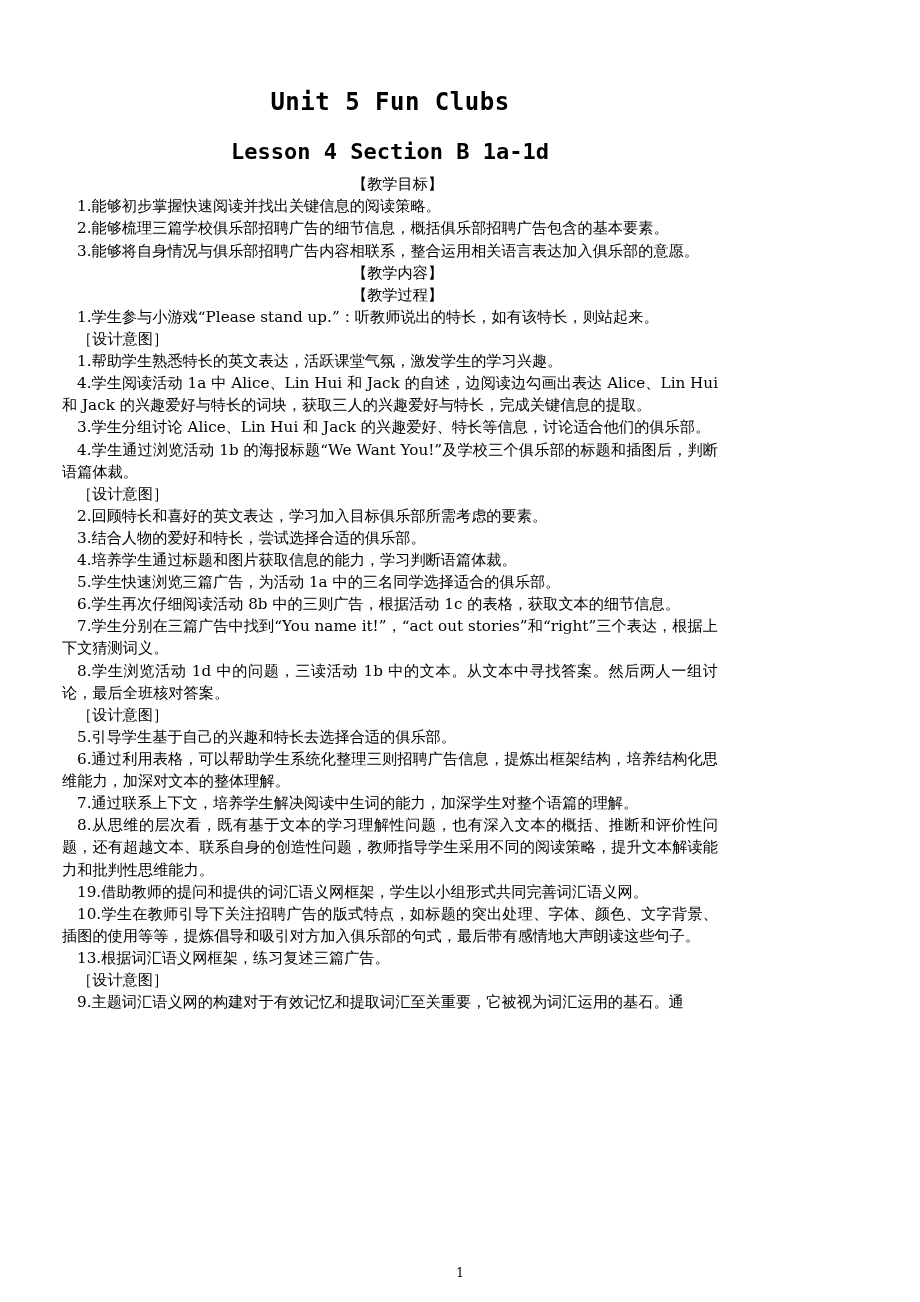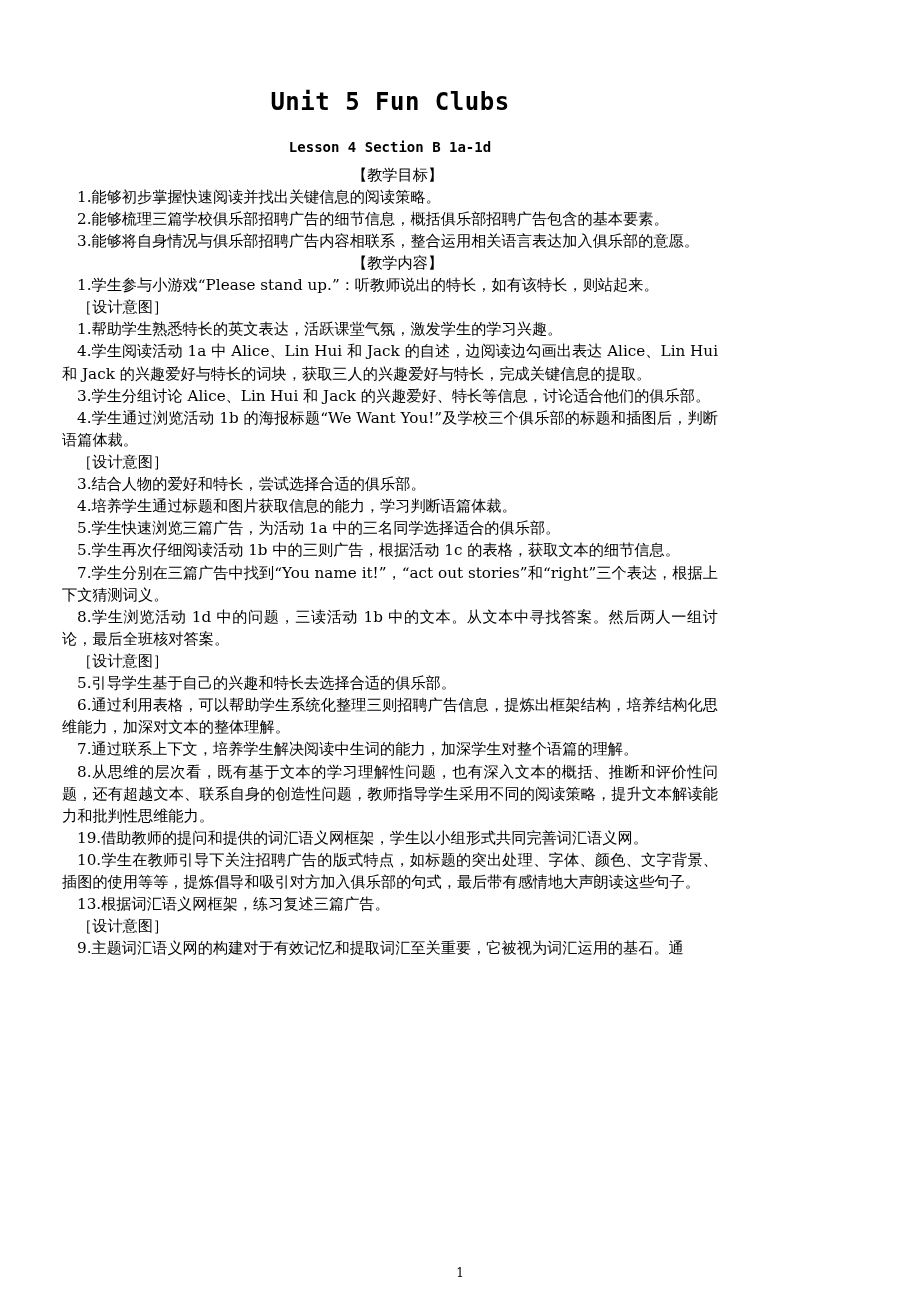--- a/index.html
+++ b/index.html
@@ -26,21 +26,21 @@
     font-family: "DejaVu Sans Mono", monospace;
     font-size: 24px;
     font-weight: bold;
     letter-spacing: 0.5px;
     margin: 28px 0 0 0;
     line-height: 1.2;
   }
   .doc-subtitle {
     text-align: center;
     font-family: "DejaVu Sans Mono", monospace;
-    font-size: 14px;
+    font-size: 22px;
     font-weight: bold;
     margin: 22px 0 8px 0;
     line-height: 1.2;
   }
   .para {
     font-size: 15.2px;
     line-height: 1.455;
     margin: 0;
     text-align: justify;
     text-justify: inter-ideograph;
@@ -76,31 +76,33 @@
   <h1 class="doc-title">Unit 5 Fun Clubs</h1>
   <h2 class="doc-subtitle">Lesson 4 Section B 1a-1d</h2>
 
   <p class="heading-bracket">【教学目标】</p>
   <p class="para indent1">1.能够初步掌握快速阅读并找出关键信息的阅读策略。</p>
   <p class="para indent1">2.能够梳理三篇学校俱乐部招聘广告的细节信息，概括俱乐部招聘广告包含的基本要素。</p>
   <p class="para indent1">3.能够将自身情况与俱乐部招聘广告内容相联系，整合运用相关语言表达加入俱乐部的意愿。</p>
 
   <p class="heading-bracket">【教学内容】</p>
 
+  <p class="heading-bracket">【教学过程】</p>
   <p class="para indent1">1.学生参与小游戏“Please stand up.”：听教师说出的特长，如有该特长，则站起来。</p>
   <p class="para indent1">［设计意图］</p>
   <p class="para indent1">1.帮助学生熟悉特长的英文表达，活跃课堂气氛，激发学生的学习兴趣。</p>
   <p class="para indent1">4.学生阅读活动 1a 中 Alice、Lin Hui 和 Jack 的自述，边阅读边勾画出表达 Alice、Lin Hui 和 Jack 的兴趣爱好与特长的词块，获取三人的兴趣爱好与特长，完成关键信息的提取。</p>
   <p class="para indent1">3.学生分组讨论 Alice、Lin Hui 和 Jack 的兴趣爱好、特长等信息，讨论适合他们的俱乐部。</p>
   <p class="para indent1">4.学生通过浏览活动 1b 的海报标题“We Want You!”及学校三个俱乐部的标题和插图后，判断语篇体裁。</p>
   <p class="para indent1">［设计意图］</p>
+  <p class="para indent1">2.回顾特长和喜好的英文表达，学习加入目标俱乐部所需考虑的要素。</p>
   <p class="para indent1">3.结合人物的爱好和特长，尝试选择合适的俱乐部。</p>
   <p class="para indent1">4.培养学生通过标题和图片获取信息的能力，学习判断语篇体裁。</p>
   <p class="para indent1">5.学生快速浏览三篇广告，为活动 1a 中的三名同学选择适合的俱乐部。</p>
-  <p class="para indent1">5.学生再次仔细阅读活动 1b 中的三则广告，根据活动 1c 的表格，获取文本的细节信息。</p>
+  <p class="para indent1">6.学生再次仔细阅读活动 8b 中的三则广告，根据活动 1c 的表格，获取文本的细节信息。</p>
   <p class="para indent1">7.学生分别在三篇广告中找到“You name it!”，“act out stories”和“right”三个表达，根据上下文猜测词义。</p>
   <p class="para indent1">8.学生浏览活动 1d 中的问题，三读活动 1b 中的文本。从文本中寻找答案。然后两人一组讨论，最后全班核对答案。</p>
   <p class="para indent1">［设计意图］</p>
   <p class="para indent1">5.引导学生基于自己的兴趣和特长去选择合适的俱乐部。</p>
   <p class="para indent1">6.通过利用表格，可以帮助学生系统化整理三则招聘广告信息，提炼出框架结构，培养结构化思维能力，加深对文本的整体理解。</p>
   <p class="para indent1">7.通过联系上下文，培养学生解决阅读中生词的能力，加深学生对整个语篇的理解。</p>
   <p class="para indent1">8.从思维的层次看，既有基于文本的学习理解性问题，也有深入文本的概括、推断和评价性问题，还有超越文本、联系自身的创造性问题，教师指导学生采用不同的阅读策略，提升文本解读能力和批判性思维能力。</p>
   <p class="para indent1">19.借助教师的提问和提供的词汇语义网框架，学生以小组形式共同完善词汇语义网。</p>
   <p class="para indent1">10.学生在教师引导下关注招聘广告的版式特点，如标题的突出处理、字体、颜色、文字背景、插图的使用等等，提炼倡导和吸引对方加入俱乐部的句式，最后带有感情地大声朗读这些句子。</p>
   <p class="para indent1">13.根据词汇语义网框架，练习复述三篇广告。</p>

